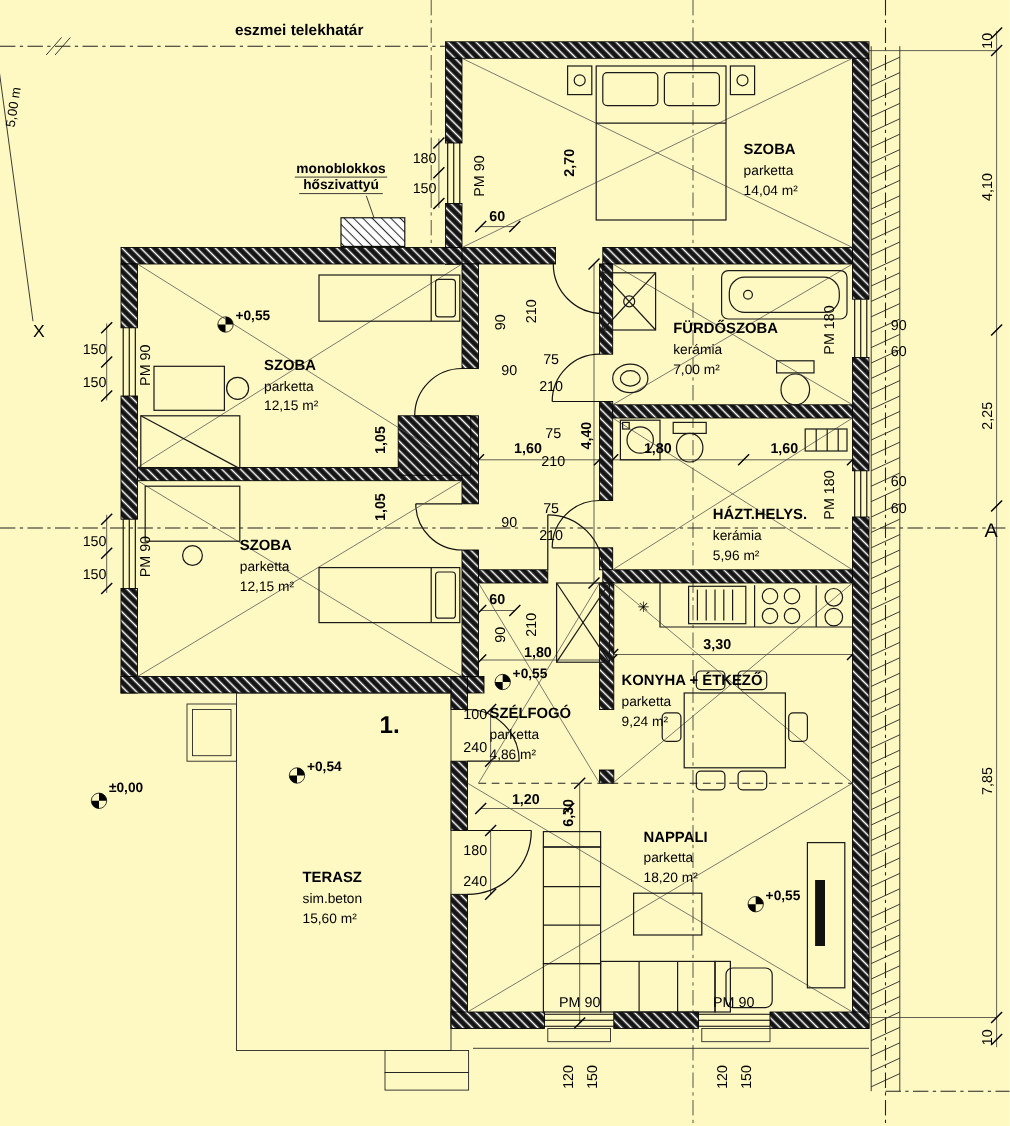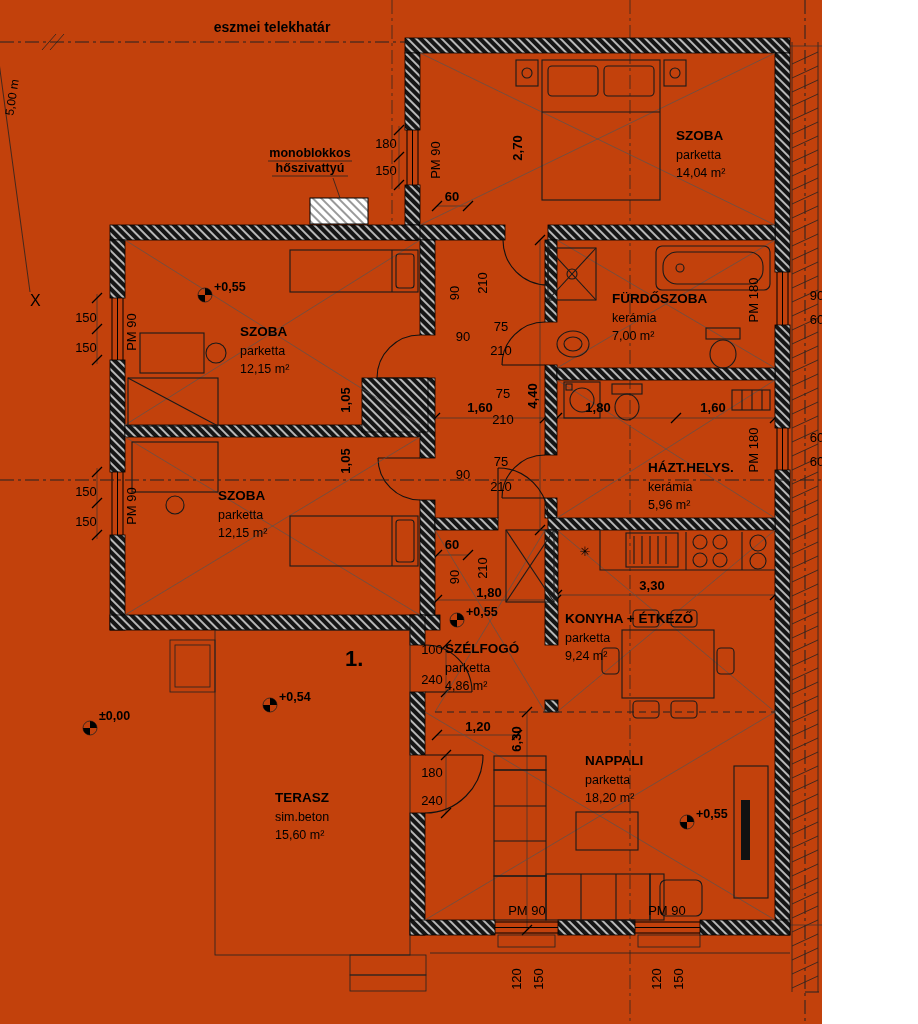--- a/index.html
+++ b/index.html
@@ -1,16 +1,16 @@
 <!DOCTYPE html>
 <html><head>
 <meta charset="utf-8">
 <style>
   html,body{margin:0;padding:0;background:#fff;}
-  .stage{position:relative;width:822px;height:1024px;background:#c2410c;overflow:hidden;}
+  .stage{position:relative;width:918px;height:1024px;background:#fef9c3;overflow:hidden;}
   svg{display:block;}
   svg text{font-family:"Liberation Sans",sans-serif;fill:#000;}
   .wall{fill:url(#wallhatch);stroke:#000;stroke-width:.8;}
   .lwall{fill:url(#lighthatch);stroke:#000;stroke-width:1;}
   .winline{stroke:#000;stroke-width:1;fill:none;}
   .doorline{stroke:#111;stroke-width:1.1;fill:none;}
   .furn{stroke:#1a1a1a;stroke-width:1.1;fill:none;}
   .cross{stroke:#555;stroke-width:.7;}
   .thinline{stroke:#222;stroke-width:.8;fill:none;}
   .dimline{stroke:#333;stroke-width:.7;fill:none;}

